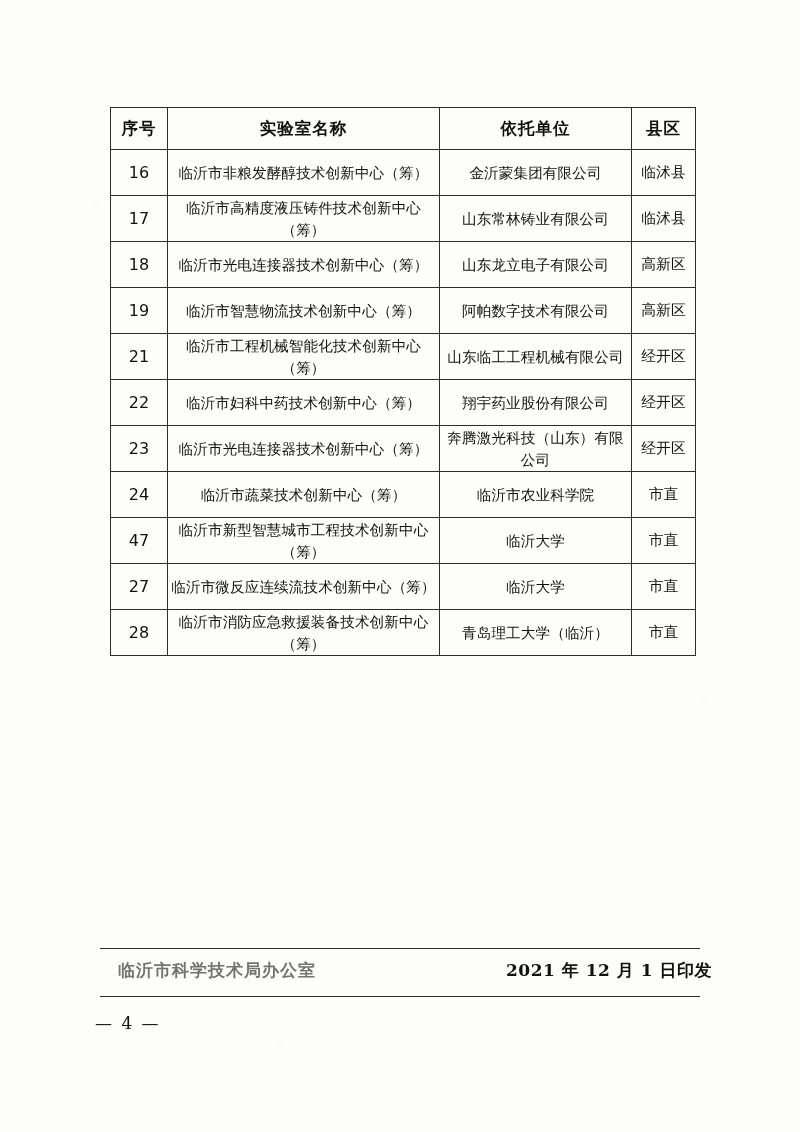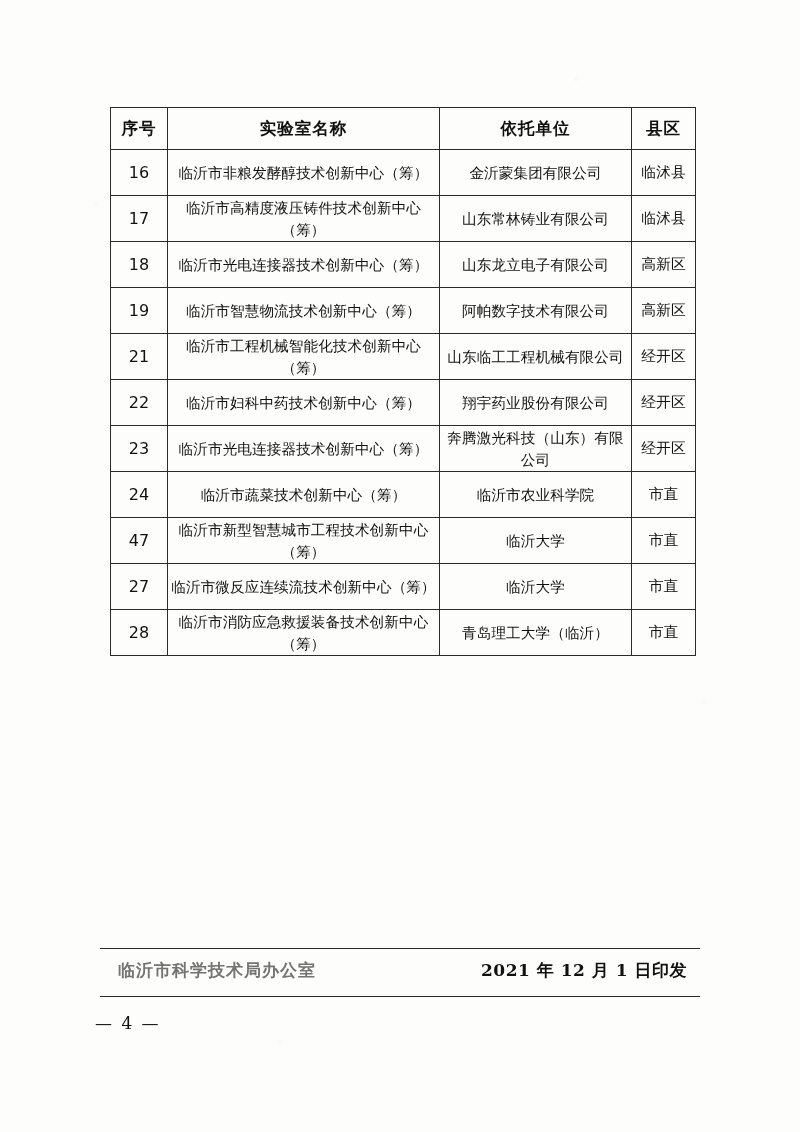--- a/index.html
+++ b/index.html
@@ -108,21 +108,21 @@
     position: absolute;
     left: 118px;
     top: 959px;
     font-size: 17px;
     font-weight: bold;
     letter-spacing: 1px;
     color: #737373;
   }
   .footer-right {
     position: absolute;
-    left: 481px;
+    left: 506px;
     top: 959px;
     font-size: 17px;
     font-weight: bold;
     letter-spacing: 0.5px;
     color: #111;
     font-family: "DejaVu Serif", "Liberation Serif", serif;
   }
   .page-number {
     position: absolute;
     left: 95px;

